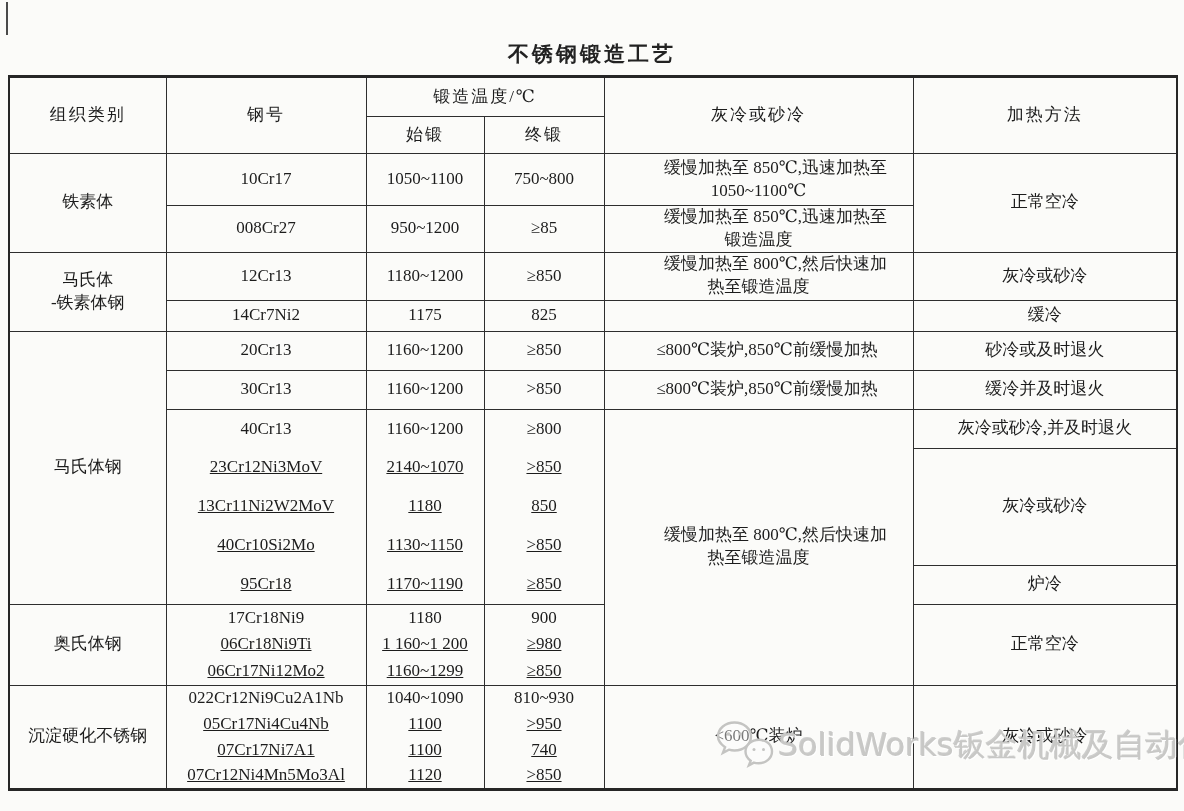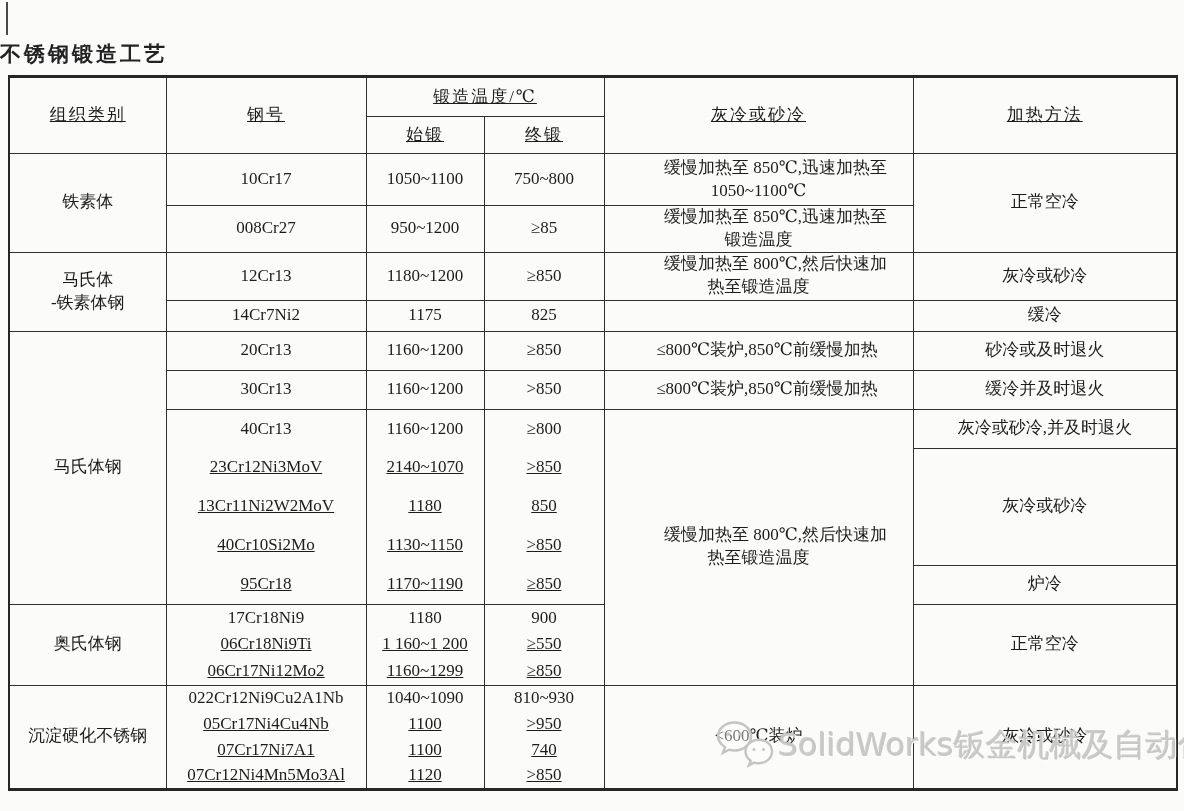--- a/index.html
+++ b/index.html
@@ -4,38 +4,38 @@
 <style>
   html,body{margin:0;padding:0;}
   body{
     width:1184px;height:811px;position:relative;overflow:hidden;
     background:#fbfbf9;
     font-family:"Liberation Serif","DejaVu Serif",serif;
     color:#1c1c1c;
   }
   .scan-tick{position:absolute;left:6px;top:2px;width:2px;height:33px;background:#4a4a4a;}
   .page-title{
-    position:absolute;top:40px;left:0;width:1184px;text-align:left;
+    position:absolute;top:40px;left:0;width:1184px;text-align:center;
     font-family:"Liberation Sans","DejaVu Sans",sans-serif;
     font-size:21px;font-weight:bold;letter-spacing:3px;color:#222;
   }
   table.forge{
     position:absolute;left:8px;top:75px;width:1168px;
     border-collapse:collapse;table-layout:fixed;
     border-top:3px solid #262626;border-bottom:3px solid #262626;
     border-left:2px solid #262626;border-right:2px solid #262626;
   }
   .forge th,.forge td{
     border:1px solid #2e2e2e;
     font-size:17px;font-weight:normal;
     text-align:center;vertical-align:middle;
     padding:0 4px;line-height:1.35;
     overflow:hidden;
   }
-  .forge th{letter-spacing:2px;text-decoration:underline;}
+  .forge th{letter-spacing:2px;}
   .wrap{white-space:pre-line;}
   .heating{ text-align:left;padding:2px 10px;white-space:pre-line;}
   .ind2{text-indent:2em;margin-top:32px;}
   .ind1{text-indent:1em;margin-top:30px;}
   .cooling{text-align:left;padding-left:26px;}
   .nb{border-bottom:none !important;}
   .nt{border-top:none !important;text-decoration:underline;}
   .tight{line-height:1.2;}
   .watermark{
     position:absolute;left:716px;top:710px;width:468px;height:72px;
@@ -163,21 +163,21 @@
     <tr style="height:27px" class="tight">
       <td rowspan="3">奥氏体钢</td>
       <td class="nb">17Cr18Ni9</td>
       <td class="nb">1180</td>
       <td class="nb">900</td>
       <td rowspan="3" class="cooling">正常空冷</td>
     </tr>
     <tr style="height:27px" class="tight">
       <td class="nt nb">06Cr18Ni9Ti</td>
       <td class="nt nb">1 160~1 200</td>
-      <td class="nt nb">≥550</td>
+      <td class="nt nb">≥980</td>
     </tr>
     <tr style="height:27px" class="tight">
       <td class="nt">06Cr17Ni12Mo2</td>
       <td class="nt">1160~1299</td>
       <td class="nt">≥850</td>
     </tr>
 
     <tr style="height:26px" class="tight">
       <td rowspan="4">沉淀硬化不锈钢</td>
       <td class="nb">022Cr12Ni9Cu2A1Nb</td>

